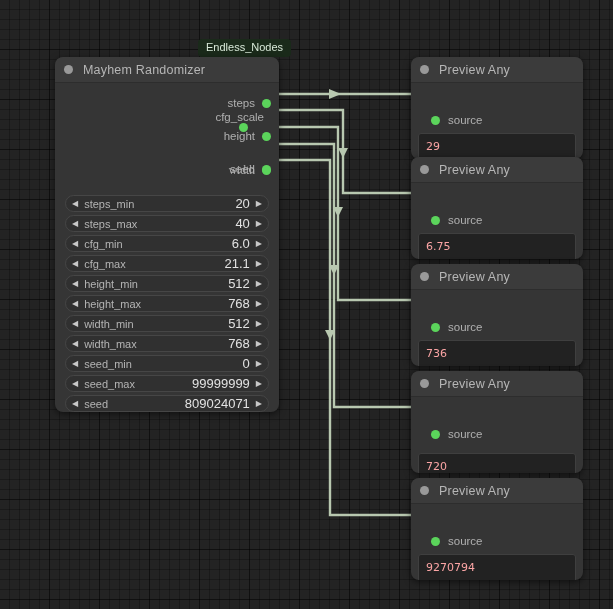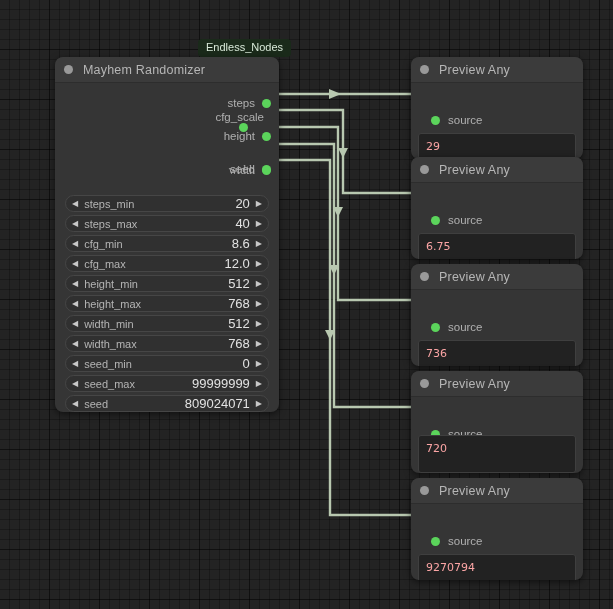--- a/index.html
+++ b/index.html
@@ -225,28 +225,28 @@
         <span class="w-arrow">◀</span>
         <span class="w-name">steps_max</span>
         <span class="w-spacer"></span>
         <span class="w-value">40</span>
         <span class="w-arrow">▶</span>
       </div>
       <div class="widget" style="top:152px;">
         <span class="w-arrow">◀</span>
         <span class="w-name">cfg_min</span>
         <span class="w-spacer"></span>
-        <span class="w-value">8.6</span>
+        <span class="w-value">6.0</span>
         <span class="w-arrow">▶</span>
       </div>
       <div class="widget" style="top:172px;">
         <span class="w-arrow">◀</span>
         <span class="w-name">cfg_max</span>
         <span class="w-spacer"></span>
-        <span class="w-value">12.0</span>
+        <span class="w-value">21.1</span>
         <span class="w-arrow">▶</span>
       </div>
       <div class="widget" style="top:192px;">
         <span class="w-arrow">◀</span>
         <span class="w-name">height_min</span>
         <span class="w-spacer"></span>
         <span class="w-value">512</span>
         <span class="w-arrow">▶</span>
       </div>
       <div class="widget" style="top:212px;">
@@ -340,21 +340,21 @@
   <div class="node" style="left:411px; top:371px; width:172px; height:102px;">
     <div class="node-header">
       <span class="collapse-dot"></span>
       <span class="node-title">Preview Any</span>
     </div>
     <div class="node-body">
       <div class="slot slot-in" style="top:29px;">
         <span class="slot-dot"></span>
         <span class="slot-label">source</span>
       </div>
-      <div class="text-widget" style="left:7px; top:38px; width:158px; height:38px;">720</div>
+      <div class="text-widget" style="left:7px; top:56px; width:158px; height:38px;">720</div>
     </div>
   </div>
 
   <div class="node" style="left:411px; top:478px; width:172px; height:102px;">
     <div class="node-header">
       <span class="collapse-dot"></span>
       <span class="node-title">Preview Any</span>
     </div>
     <div class="node-body">
       <div class="slot slot-in" style="top:29px;">

